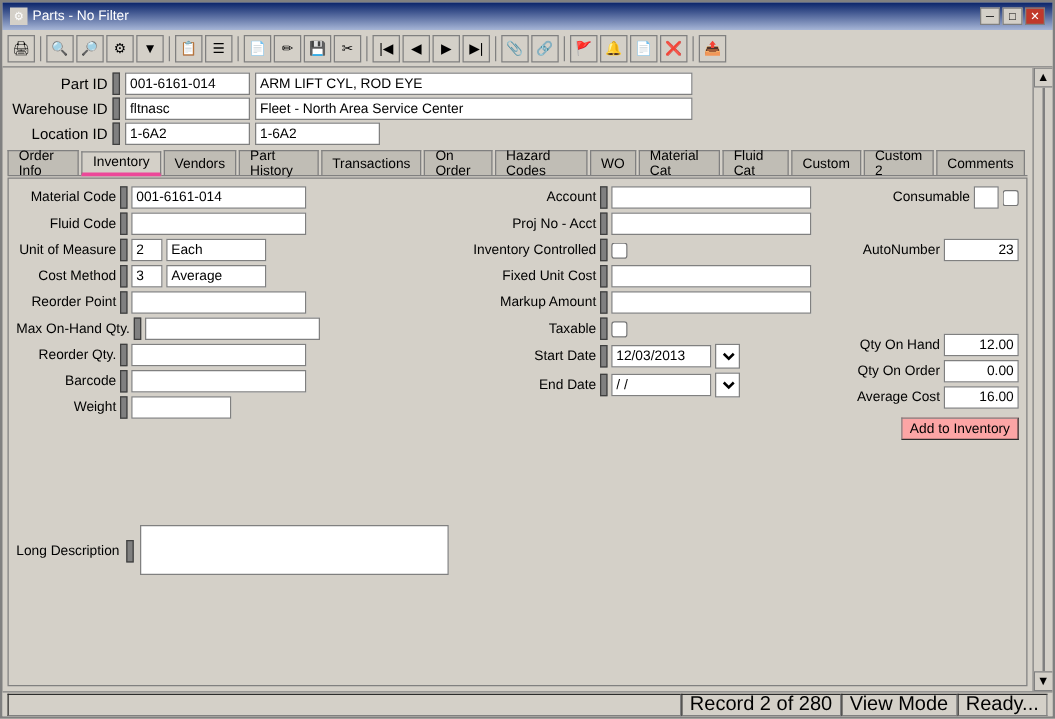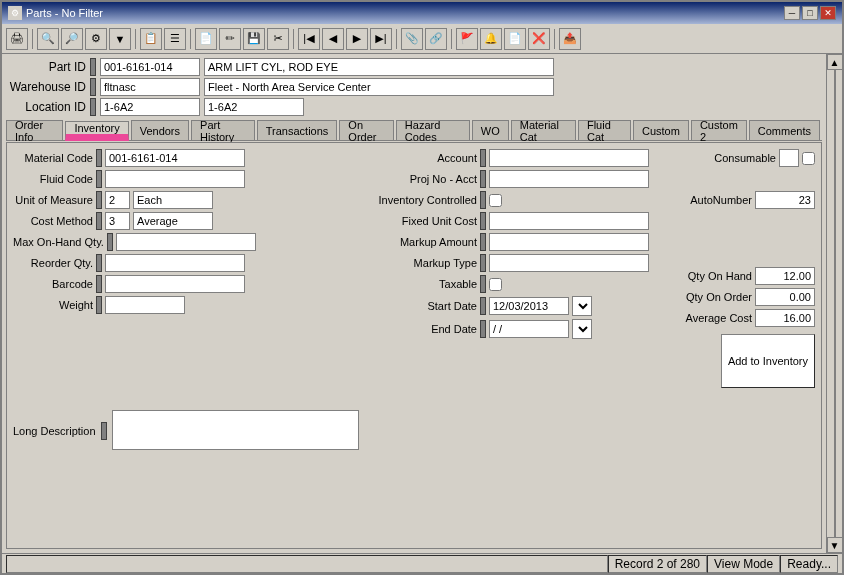--- a/index.html
+++ b/index.html
@@ -160,21 +160,21 @@
       cursor: pointer;
       font-size: 11px;
       height: 20px;
       display: flex;
       align-items: center;
       margin-right: 2px;
     }
 
     .tab.active {
       background: #d4d0c8;
-      border-bottom: 7px solid #ec4899;
+      border-bottom: 3px solid #ec4899;
       z-index: 1;
       margin-bottom: -1px;
     }
 
     
     .panel {
       border: 1px solid #808080;
       background: #d4d0c8;
       flex: 1;
       padding: 6px;
@@ -259,39 +259,39 @@
       gap: 0;
     }
 
     .status-segment {
       border: 1px inset #808080;
       background: #d4d0c8;
       height: 18px;
       display: flex;
       align-items: center;
       padding: 0 6px;
-      font-size: 12px;
+      font-size: 16px;
     }
 
     .status-segment.fill { flex: 1; }
 
     
     .scrollbar-right {
       width: 16px;
       background: #d4d0c8;
       border-left: 1px solid #808080;
       display: flex;
       flex-direction: column;
       align-items: center;
     }
 
     .btn-action {
-      background: #ffffff;
+      background: #fca5a5;
       border: 1px outset #808080;
-      padding: 20px 6px;
+      padding: 2px 6px;
       cursor: pointer;
       font-size: 11px;
       font-family: inherit;
       white-space: nowrap;
     }
 
     select.panel-input {
       height: 20px;
     }
 
@@ -424,20 +424,25 @@
               <input class="panel-input md" value="Each" style="">
             </div>
 
             <div class="panel-field-row">
               <span class="panel-label w80">Cost Method</span>
               <div class="field-indicator"></div>
               <input class="panel-input sm" value="3" style="">
               <input class="panel-input md" value="Average" style="">
             </div>
 
+            <div class="panel-field-row">
+              <span class="panel-label w80">Reorder Point</span>
+              <div class="field-indicator"></div>
+              <input class="panel-input lg" value="" style="">
+            </div>
 
             <div class="panel-field-row">
               <span class="panel-label w80">Max On-Hand Qty.</span>
               <div class="field-indicator"></div>
               <input class="panel-input lg" value="" style="">
             </div>
 
             <div class="panel-field-row">
               <span class="panel-label w80">Reorder Qty.</span>
               <div class="field-indicator"></div>
@@ -490,25 +495,20 @@
                 <div class="field-indicator"></div>
                 <input class="panel-input xl" value="" style="">
               </div>
 
               <div class="panel-field-row">
                 <span class="panel-label w110">Markup Amount</span>
                 <div class="field-indicator"></div>
                 <input class="panel-input xl" value="" style="">
               </div>
 
-              <div class="panel-field-row">
-                <span class="panel-label w110">Markup Type</span>
-                <div class="field-indicator"></div>
-                <input class="panel-input xl" value="" style="">
-              </div>
 
               <div class="panel-field-row">
                 <span class="panel-label w110">Taxable</span>
                 <div class="field-indicator"></div>
                 <input type="checkbox" class="checkbox-input" style="">
               </div>
 
               <div class="panel-field-row">
                 <span class="panel-label w110">Start Date</span>
                 <div class="field-indicator"></div>

